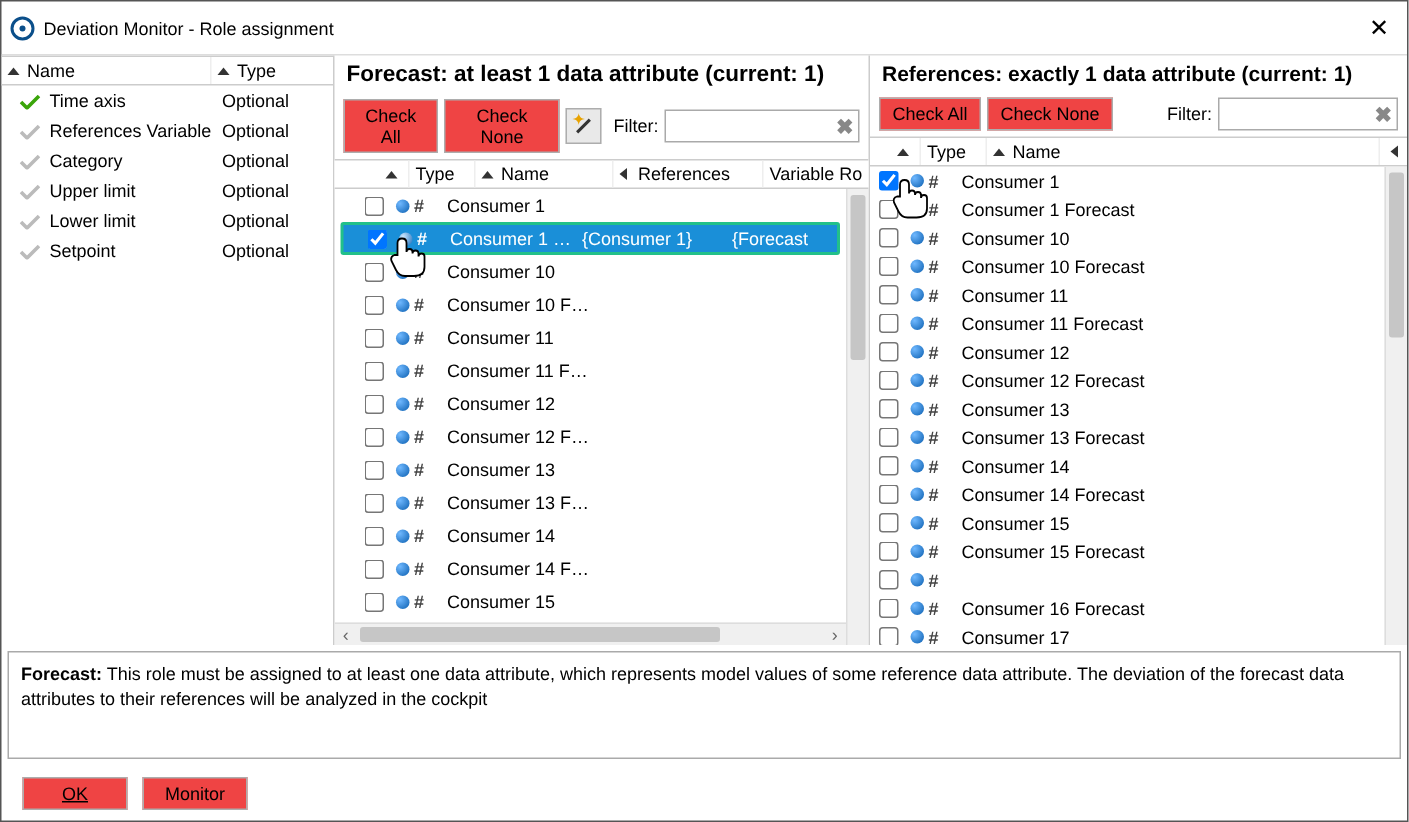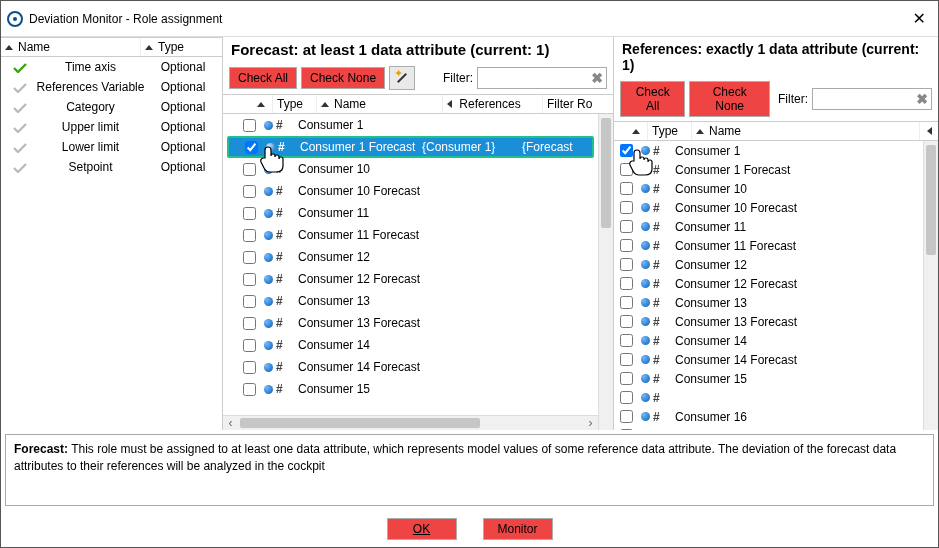--- a/index.html
+++ b/index.html
@@ -77,41 +77,40 @@
     border-top:4px solid transparent;
     border-bottom:4px solid transparent;
     border-right:5px solid #333;
     display:inline-block;
   }
   .role-row {
     display:flex;
     align-items:center;
     padding:2px 4px;
     height:20px;
-    text-align:center;
   }
   .role-row .check {
     width:14px;height:10px;
     margin-right:6px;
     position:relative;
     margin-left:8px;
   }
   .check.green svg path { stroke:#3aa50a; }
   .check.grey svg path { stroke:#bbb; }
   .role-row .name { flex:1; }
   .role-row .type { width:70px; }
   .role-row.selected { background:#eaeaea; }
   .mid-panel {
     flex:1;
     display:flex;flex-direction:column;
     border-right:1px solid #ccc;
     min-width:0;
   }
   .right-panel {
-    width:324px;
+    width:358px;
     display:flex;flex-direction:column;
   }
   .toolbar {
     display:flex;align-items:center;gap:4px;
     padding:4px 6px;
   }
   .btn {
     border:1px solid #adadad;
     background:#ef4444;
     padding:3px 8px;
@@ -195,21 +194,21 @@
   .hscroll .hthumb{position:absolute;top:2px;bottom:2px;left:2px;width:240px;background:#c6c6c6;border-radius:2px;}
   .desc-box{
     border:1px solid #aaa;
     margin:4px;
     padding:6px 8px;
     height:72px;
     font-size:12px;
     line-height:1.4;
   }
   .footer{
-    display:flex;justify-content:center;gap:26px;
+    display:flex;justify-content:flex-start;gap:10px;
     padding:8px 14px;
   }
   .footer .btn{width:70px;text-align:center;}
   .footer .underline{text-decoration:underline;}
 </style>
 </head>
 <body>
 
 <div class="titlebar">
   <span class="app-icon"></span>
@@ -297,21 +296,21 @@
         </div>
       <div class="hcell" style="width:44px">
           <span>Type</span>
         </div>
       <div class="hcell" style="flex:1">
           <span class="sort-arrow"></span>
           <span>Name</span>
         </div>
       <div class="hcell" style="width:100px"><span class="sort-arrow-right"></span>&nbsp;<span>References</span></div>
       <div class="hcell" style="width:70px">
-          <span>Filter Ro</span>
+          <span>Variable Ro</span>
         </div>
     </div>
     <div class="table-wrap">
       <div id="mid-rows" style="position:absolute;inset:0 15px 15px 0;overflow:hidden;">
           <div class="data-row">
             <input type="checkbox" style="">
             <span class="type-icon">
               <span class="ball"></span>
               <span class="hash">#</span>
             </span>
@@ -592,43 +591,44 @@
               <span class="hash">#</span>
             </span>
             <span class="row-name">Consumer 15</span>
           </div>
           <div class="data-row" style="padding-left: 6px; height: 19px;">
             <input type="checkbox" style="">
             <span class="type-icon">
               <span class="ball"></span>
               <span class="hash">#</span>
             </span>
-          </div>
-          <div class="data-row" style="padding-left: 6px; height: 19px;">
-            <input type="checkbox" style="">
-            <span class="type-icon">
-              <span class="ball"></span>
-              <span class="hash">#</span>
-            </span>
-            <span class="row-name">Consumer 16</span>
+            <span class="row-name">Consumer 15 Forecast</span>
+          </div>
+          <div class="data-row" style="padding-left: 6px; height: 19px;">
+            <input type="checkbox" style="">
+            <span class="type-icon">
+              <span class="ball"></span>
+              <span class="hash">#</span>
+            </span>
           </div>
           <div class="data-row" style="padding-left: 6px; height: 19px;">
             <input type="checkbox" style="">
             <span class="type-icon">
               <span class="ball"></span>
               <span class="hash">#</span>
             </span>
             <span class="row-name">Consumer 16 Forecast</span>
           </div>
           <div class="data-row" style="padding-left: 6px; height: 19px;">
             <input type="checkbox" style="">
             <span class="type-icon">
               <span class="ball"></span>
               <span class="hash">#</span>
             </span>
+            <span class="row-name">Consumer 17</span>
           </div>
         </div>
       <div class="vscroll">
           <div class="thumb"></div>
         </div>
       <svg class="cursor-hand" style="left:12px;top:6px" width="28" height="32">
         <path d="M8 14 L8 6 Q8 3 11 3 Q14 3 14 6 L14 12 Q14 10 16 10 Q18 10 18 12 L18 13 Q18 11 20 11 Q22 11 22 13 L22 15 Q22 13 24 13 Q26 13 26 15 L26 22 Q26 28 19 28 L13 28 Q9 28 7 24 L4 18 Q3 15 6 14 Z" fill="#fff" stroke="#000" stroke-width="1.2"></path>
       </svg>
     </div>
   </div>

